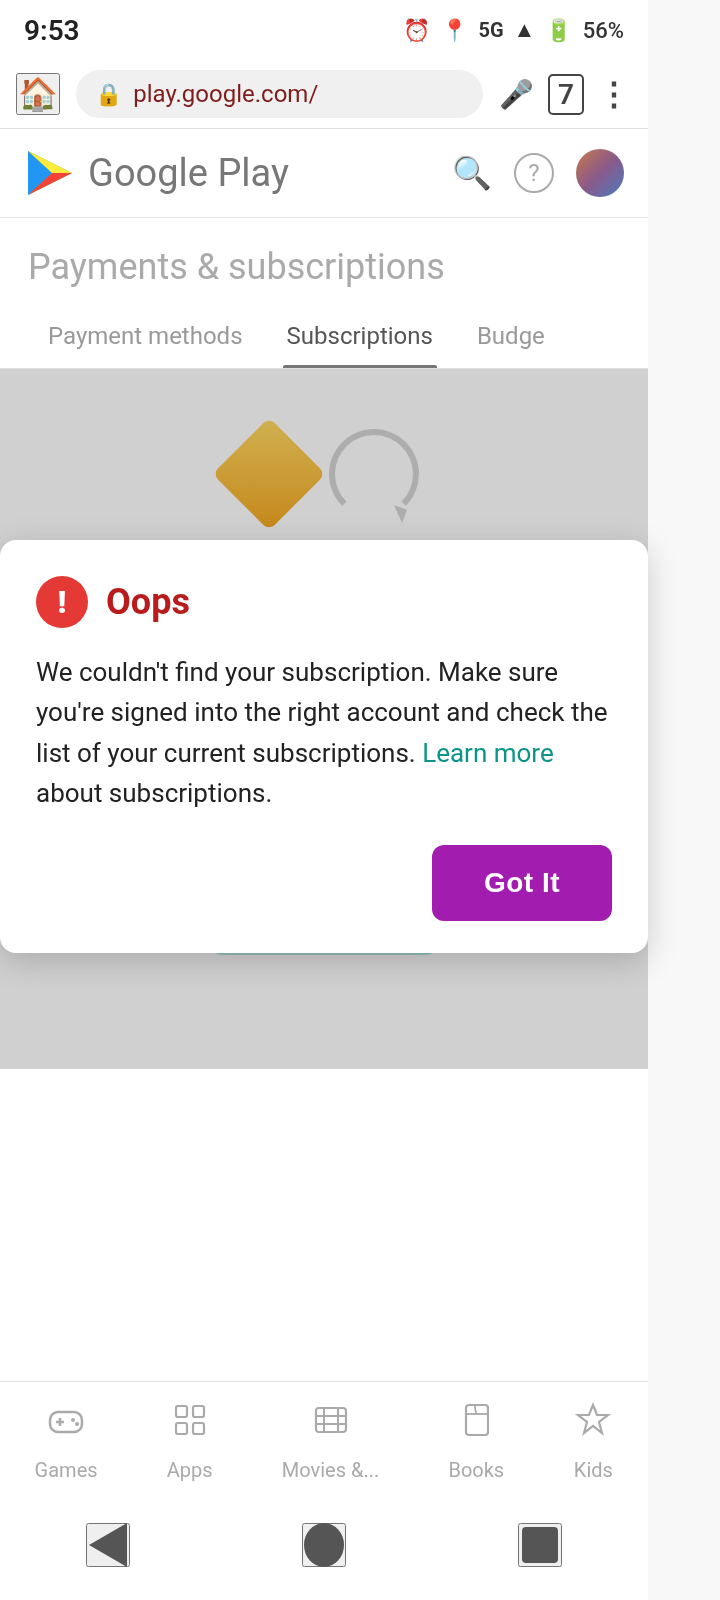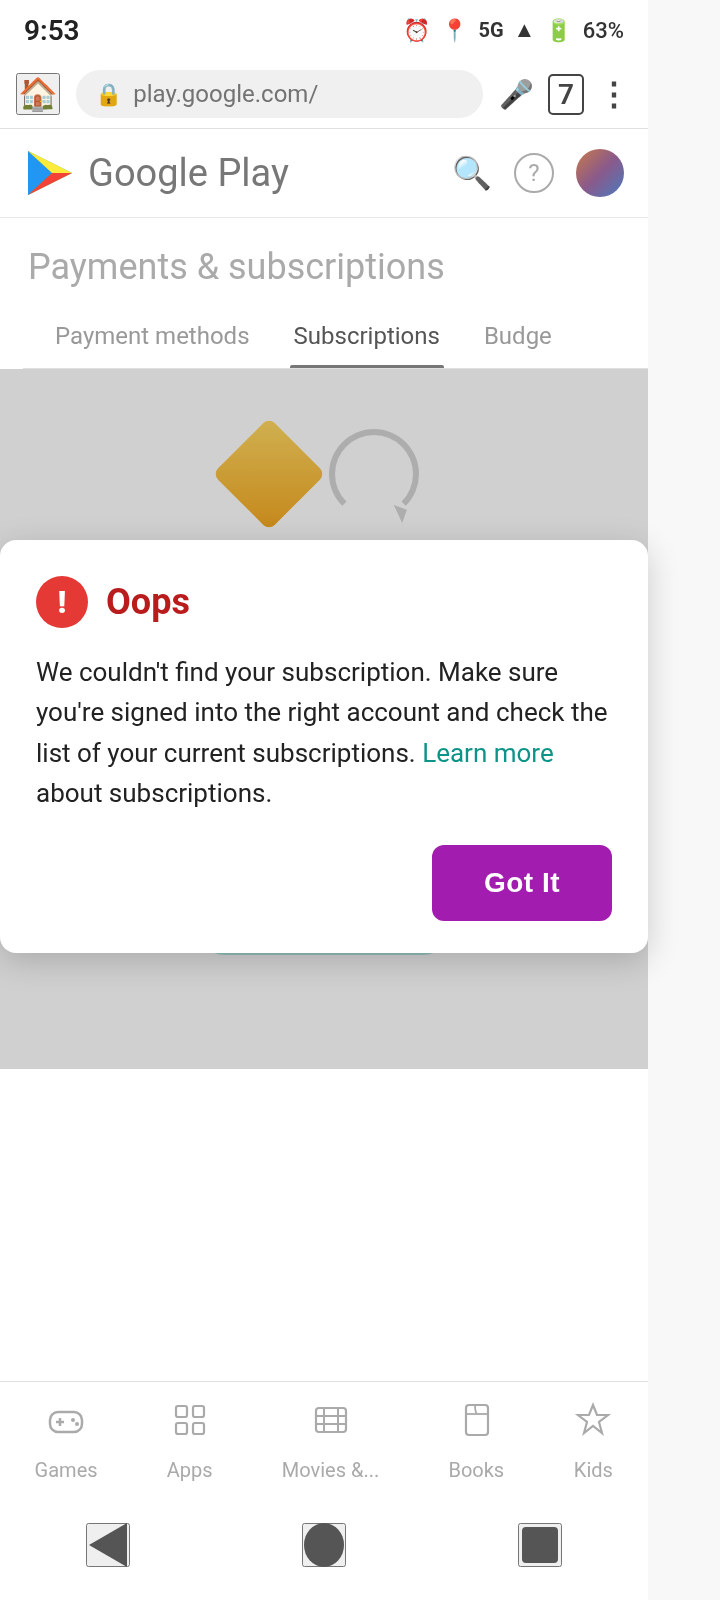--- a/index.html
+++ b/index.html
@@ -64,21 +64,21 @@
       display: flex;
       align-items: center;
       gap: 10px;
     }
     .url-bar .lock-icon {
       font-size: 22px;
       color: #555;
     }
     .url-text {
       font-size: 24px;
-      color: #737373;
+      color: #7f1d1d;
       flex: 1;
     }
     .browser-actions {
       display: flex;
       align-items: center;
       gap: 14px;
     }
     .browser-actions span {
       font-size: 28px;
       color: #444;
@@ -140,24 +140,23 @@
     .page-title h1 {
       font-size: 36px;
       color: #aaa;
       font-weight: 400;
     }
 
     
     .tabs-bar {
       background: #fff;
       display: flex;
-      padding: 0 10px;
+      padding: 0 26px;
       margin-top: 16px;
       border-bottom: 1px solid #e0e0e0;
-      margin-left: 23px;
     }
     .tab-item {
       padding: 18px 22px;
       font-size: 24px;
       color: #999;
       position: relative;
       cursor: pointer;
     }
     .tab-item.active {
       color: #555;
@@ -380,21 +379,21 @@
 <div class="page-container">
 
   <div class="status-bar">
     <span class="status-time">9:53</span>
     <div class="status-icons">
       <span>⏰</span>
       <span>📍</span>
       <span style="font-size:20px;font-weight:700;color:#333">5G</span>
       <span>▲</span>
       <span>🔋</span>
-      <span class="battery-text">63%</span>
+      <span class="battery-text">56%</span>
     </div>
   </div>
 
   <div class="browser-bar">
     <button class="browser-home-btn">🏠</button>
     <div class="url-bar">
       <span class="lock-icon">🔒</span>
       <span class="url-text">play.google.com/</span>
     </div>
     <div class="browser-actions">

